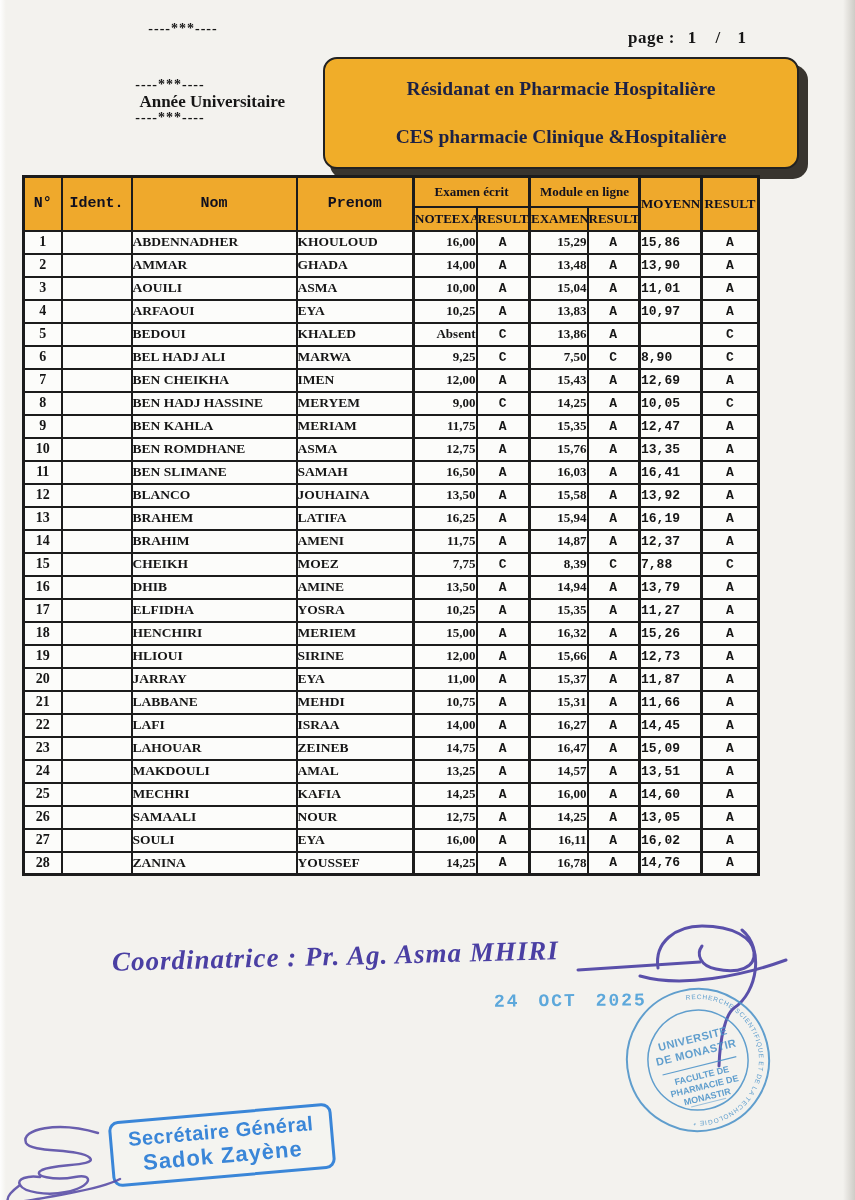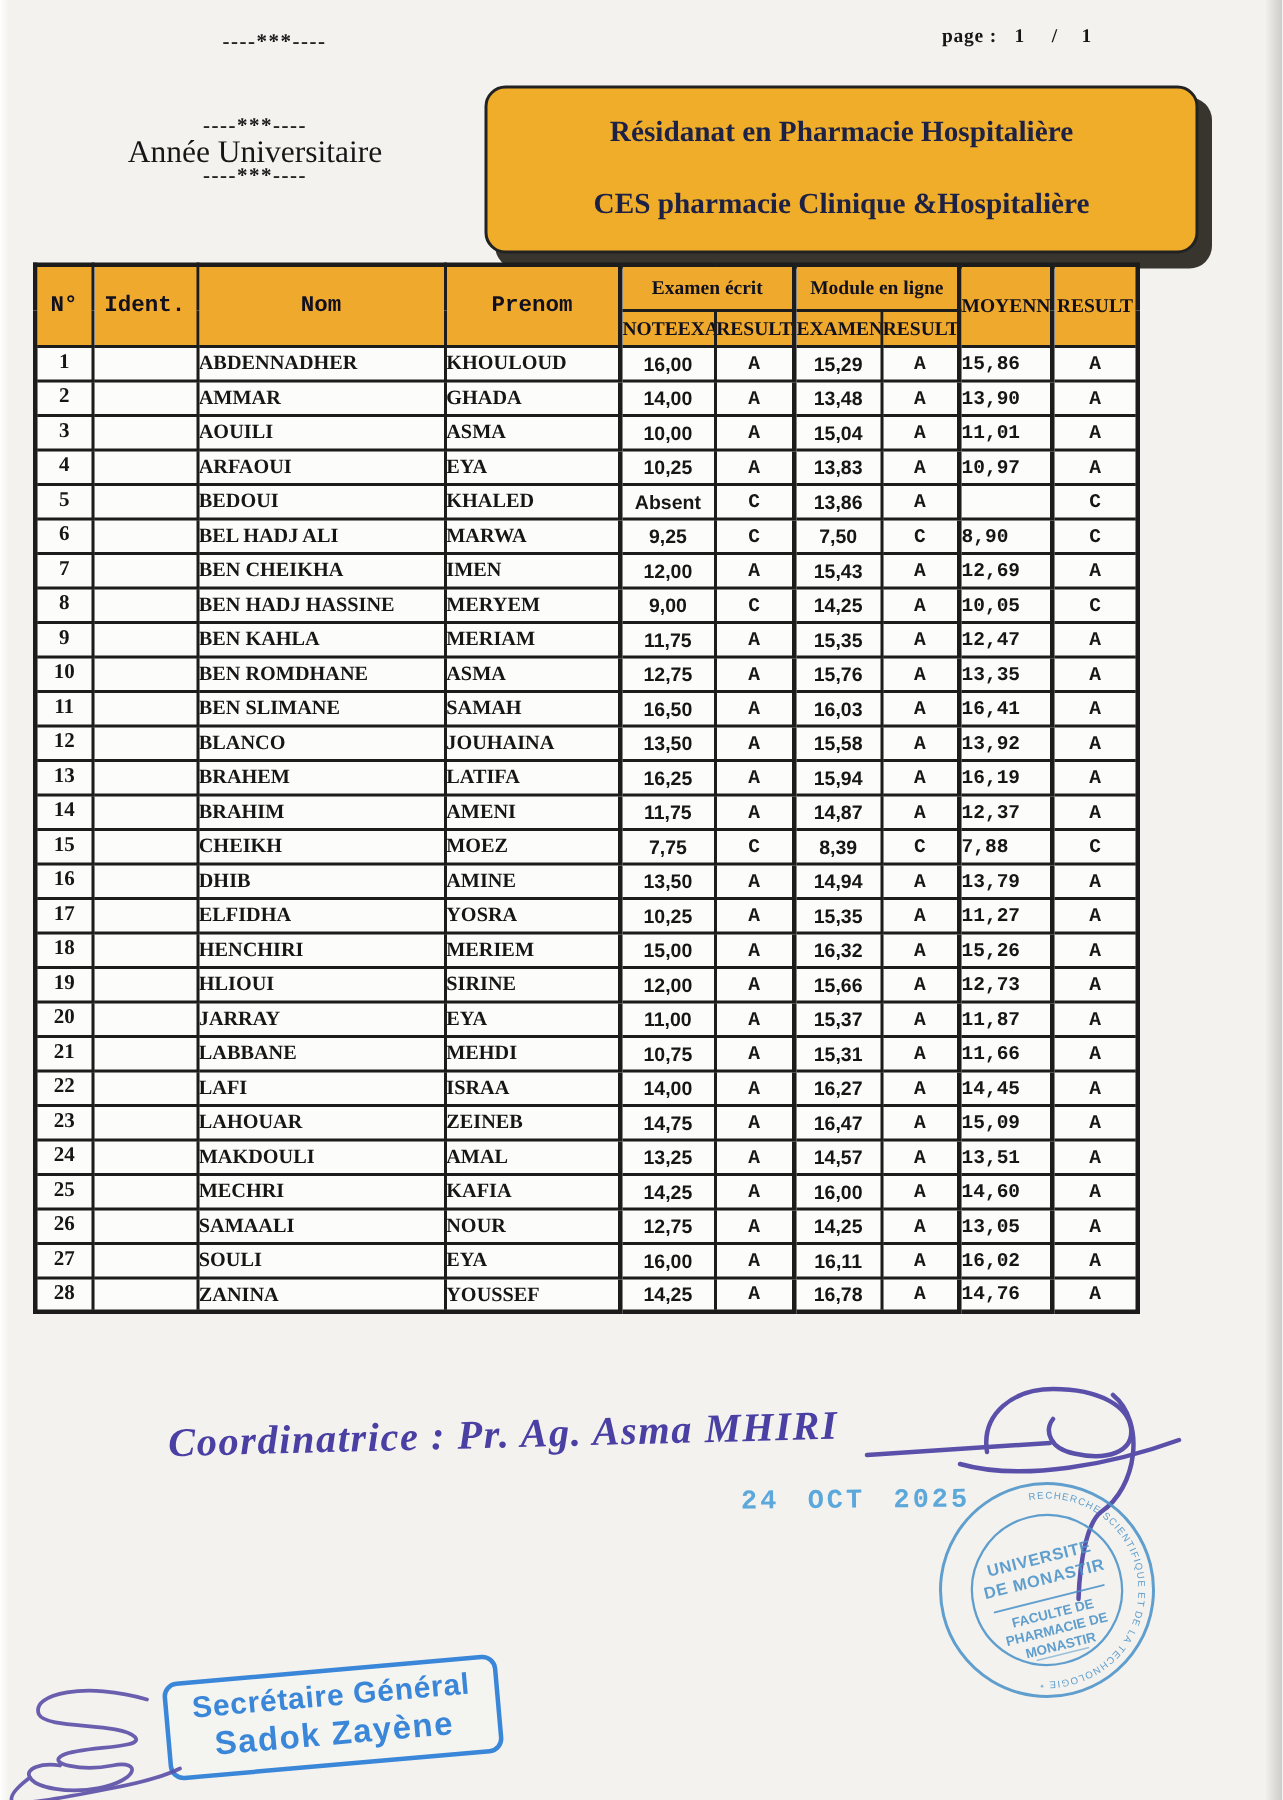--- a/index.html
+++ b/index.html
@@ -14,33 +14,33 @@
     pointer-events:none;
   }
   .page::before{
     content:""; position:absolute; top:0; left:0; width:6px; height:100%;
     background:linear-gradient(to right, rgba(255,255,255,0.9), rgba(255,255,255,0));
     pointer-events:none;
   }
 
   
   .page-indicator{
-    position:absolute; top:16px; left:628px; width:170px;
-    font-weight:bold; font-size:13px; letter-spacing:0.5px; white-space:nowrap;
+    position:absolute; top:28px; left:628px; width:170px;
+    font-weight:bold; font-size:17px; letter-spacing:0.5px; white-space:nowrap;
   }
   .page-indicator span{display:inline-block;}
   .page-indicator .num{margin:0 10px 0 8px;}
   .page-indicator .sep{margin:0 4px;}
 
   .org-block{position:absolute; top:22px; left:18px; width:330px; text-align:center;}
   .ornament{font-weight:bold; font-size:14px; letter-spacing:1px; line-height:14px;}
   .faculty-name{font-weight:bold; font-size:15.5px; margin-top:2px; white-space:nowrap;}
 
   .year-block{position:absolute; top:78px; left:55px; width:230px; text-align:center;}
-  .year-line1,.year-line2{font-weight:normal; font-size:21px; line-height:19px;}
+  .year-line1,.year-line2{font-weight:bold; font-size:17px; line-height:19px;text-align:right;}
 
   .title-box{
     position:absolute; top:57px; left:323px; width:476px; height:112px;
     background:#f0ad29; border:2.5px solid #222; border-radius:14px;
     box-shadow:8px 9px 0 1px #38352f;
     display:flex; flex-direction:column; justify-content:space-around;
     text-align:center; padding:6px 0; box-sizing:border-box;
   }
   .title-line{font-weight:bold; font-size:19.5px; color:#1c2145;}
 
@@ -64,21 +64,21 @@
 
   table.results td{
     background:#fcfcfa; height:23px; font-weight:bold; padding:0;
   }
   td.c-num{font-family:"Liberation Serif", serif; font-size:14px; text-align:center;}
   td.c-ident{background:#fcfcfa;}
   td.c-nom, td.c-prenom{
     font-family:"Liberation Serif", serif; font-size:13.5px; text-align:left; padding-left:6px;
   }
   td.c-note{
-    font-family:Liberation Sans, sans-serif; font-size:13px; text-align:center; padding-right:7px;
+    font-family:Liberation Serif, serif; font-size:13px; text-align:right; padding-right:7px;
   }
   td.c-res{
     font-family:"Liberation Mono", monospace; font-size:13px; text-align:center;
   }
   td.c-moy{
     font-family:"Liberation Mono", monospace; font-size:13px; text-align:left; padding-right:7px;
     background:#eba72e;
   }
   
   .bl-thick{border-left-width:3px !important;}

